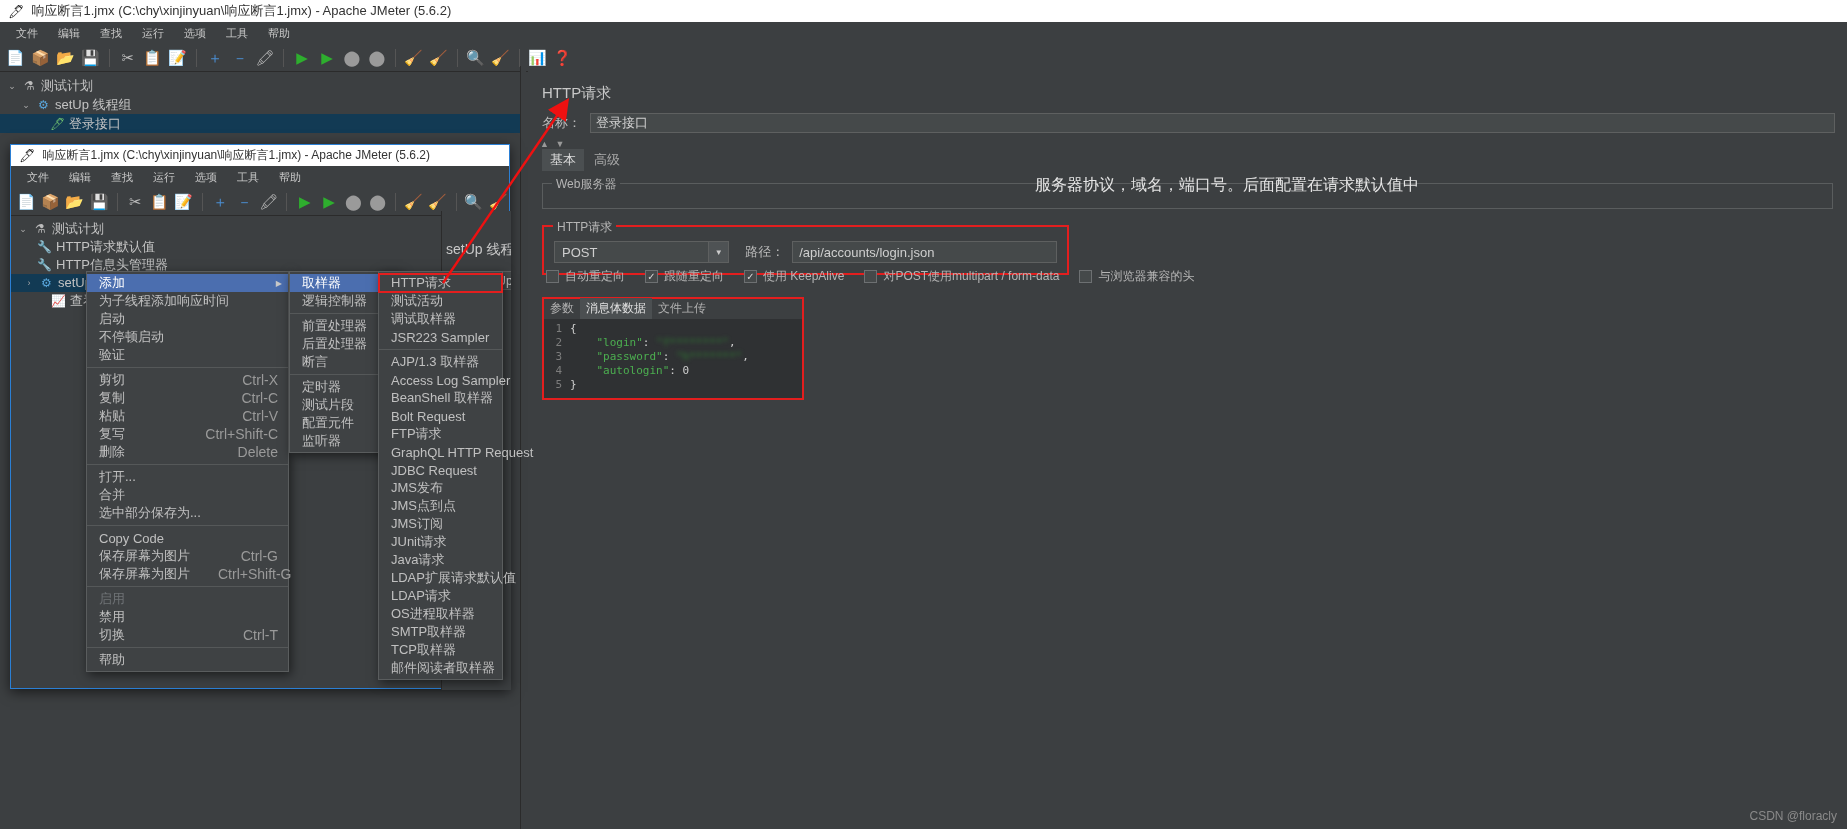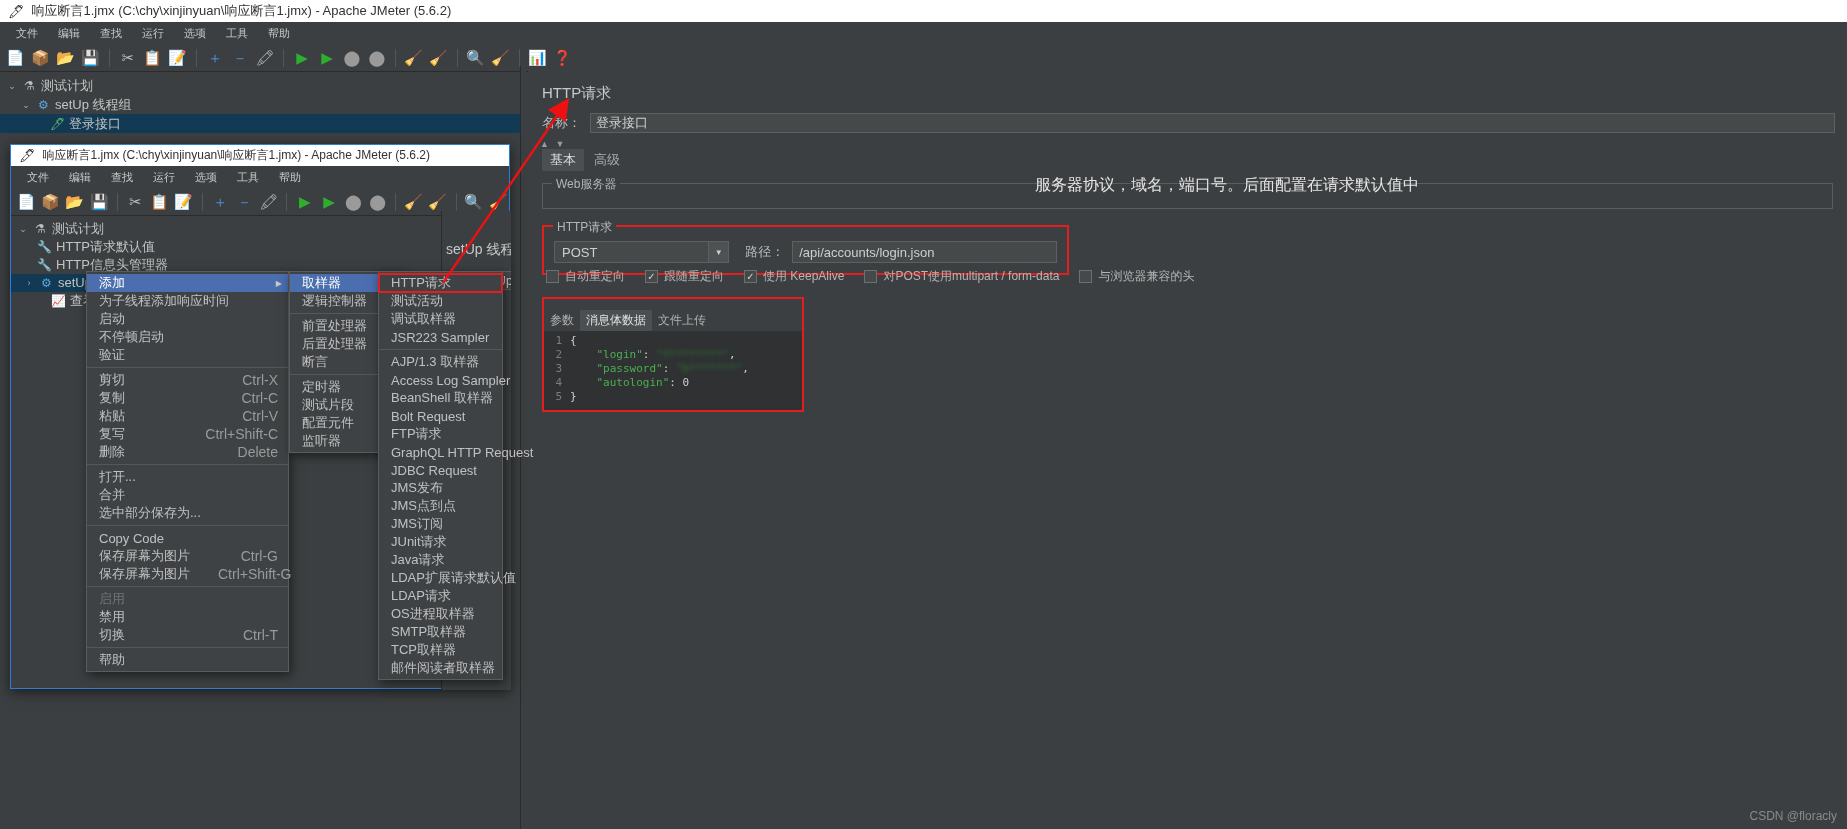--- a/index.html
+++ b/index.html
@@ -75,21 +75,21 @@
   .combo .arrowbox { width:20px; height:20px; background:#4e5254; border-left:1px solid #5e6060;
                      display:flex; align-items:center; justify-content:center; font-size:8px; color:#ccc; }
 
   .cbrow { display:flex; align-items:center; gap:6px; margin-top:7px; flex-wrap:nowrap; }
   .cb { width:13px; height:13px; background:#45494a; border:1px solid #6d7072; display:inline-flex;
         align-items:center; justify-content:center; font-size:10px; color:#d7d7d7; }
   .cb.on::after { content:"\2713"; }
   .cbtext { color:#b5b5b5; font-size:12px; margin-right:14px; white-space:nowrap; }
 
   .editor-wrap { margin:12px 14px 0 14px; width:262px; border:2px solid #e31e1e; }
-  .editor-tabs { display:flex; background:#3c3f41; height:20px; align-items:flex-end;margin-top:12px; }
+  .editor-tabs { display:flex; background:#3c3f41; height:20px; align-items:flex-end; }
   .etab { font-size:12px; padding:2px 6px; color:#b0b0b0; }
   .etab.active { background:#4b4f51; color:#e0e0e0; }
   .code { background:#2f3133; font-family:"DejaVu Sans Mono","Liberation Mono",monospace; font-size:11px;
           padding:3px 0 6px 0; }
   .code-line { display:flex; align-items:flex-start; height:14px; }
   .gutter { width:26px; text-align:right; padding-right:8px; color:#7d7d7d; font-size:11px; }
   .code-txt { white-space:pre; color:#cfcfcf; }
   .k { color:#4caf50; }
   .blur { color:#2e7d32; filter:blur(2.2px); }
   .num { color:#cfcfcf; }

